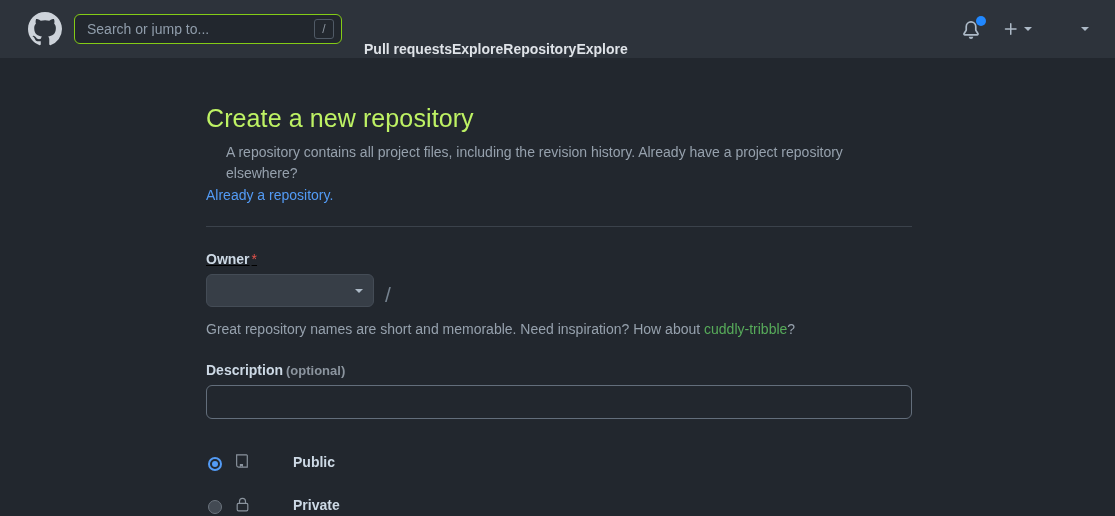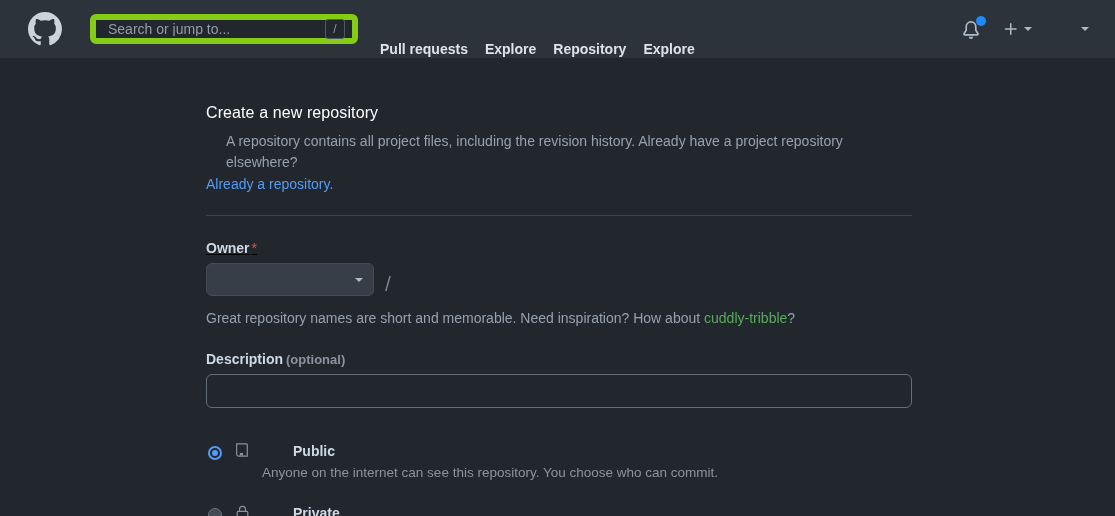--- a/index.html
+++ b/index.html
@@ -18,24 +18,24 @@
     background: #2d333b;
     display: flex;
     align-items: center;
     padding: 0 16px 0 28px;
     position: relative;
   }
   .gh-logo { width: 34px; height: 34px; flex: 0 0 auto; display: block; }
   .gh-logo svg { display: block; }
 
   .search-box {
-    margin-left: 28px;
+    margin-left: 12px;
     width: 268px;
     height: 30px;
-    border: 6px solid #84cc16;
+    border: 1px solid #84cc16;
     border-radius: 6px;
     background: #22272e;
     display: flex;
     align-items: center;
     padding: 0 7px 0 12px;
   }
   .search-placeholder {
     flex: 1 1 auto;
     font-size: 14px;
     color: #909dab;
@@ -51,21 +51,20 @@
     border-radius: 3px;
     color: #8b949e;
     font-size: 12px;
     line-height: 18px;
     text-align: center;
   }
 
   .nav {
     display: flex;
     align-items: flex-end;
-    gap: 17px;
     margin-left: 22px;
     margin-top: 40px;
   }
   .nav-item {
     font-size: 14px;
     font-weight: bold;
     color: #dfe3e8;
     white-space: nowrap;
     cursor: pointer;
   }
@@ -94,23 +93,23 @@
   .avatar-wrap { display: flex; align-items: center; margin-left: 44px; margin-right: 10px; cursor: pointer; }
 
   
   .main { padding: 0; }
   .content {
     width: 706px;
     margin: 0 0 0 206px;
     padding-top: 46px;
   }
   .page-title {
-    font-size: 16px;
+    font-size: 25px;
     font-weight: normal;
-    color: #ffffff;
+    color: #bef264;
     letter-spacing: .1px;
   }
   .page-sub {
     margin-top: 9px;
     font-size: 14px;
     color: #96a1ad;
     line-height: 1.5;
     margin-left: 20px;
   }
   .link { color: #539bf5; cursor: pointer; }
@@ -300,21 +299,20 @@
       <div class="vis-option">
         <span class="radio on"></span>
         <span class="vis-icon">
           <svg width="17" height="17" viewBox="0 0 16 16" fill="none" stroke="#8b949e" stroke-width="1.1" aria-hidden="true">
             <path d="M2.5 1.75h9.25a.75.75 0 0 1 .75.75v10.75H4.25A1.75 1.75 0 0 1 2.5 11.5Z"></path>
             <path d="M5.5 10.25h3v3l-1.5-1-1.5 1Z" fill="#8b949e" stroke="none"></path>
           </svg>
         </span>
         <span class="vis-text">
           <span class="vis-title">Public</span>
-          <span class="vis-desc" style="display:block">Anyone on the internet can see this repository. You choose who can commit.</span>
         </span>
       </div>
 
       <div class="vis-option">
         <span class="radio off"></span>
         <span class="vis-icon">
           <svg width="17" height="17" viewBox="0 0 16 16" fill="none" stroke="#8b949e" stroke-width="1.1" aria-hidden="true">
             <rect x="3" y="7" width="10" height="7" rx="1.2"></rect>
             <path d="M5.2 7V5a2.8 2.8 0 0 1 5.6 0v2"></path>
           </svg>

